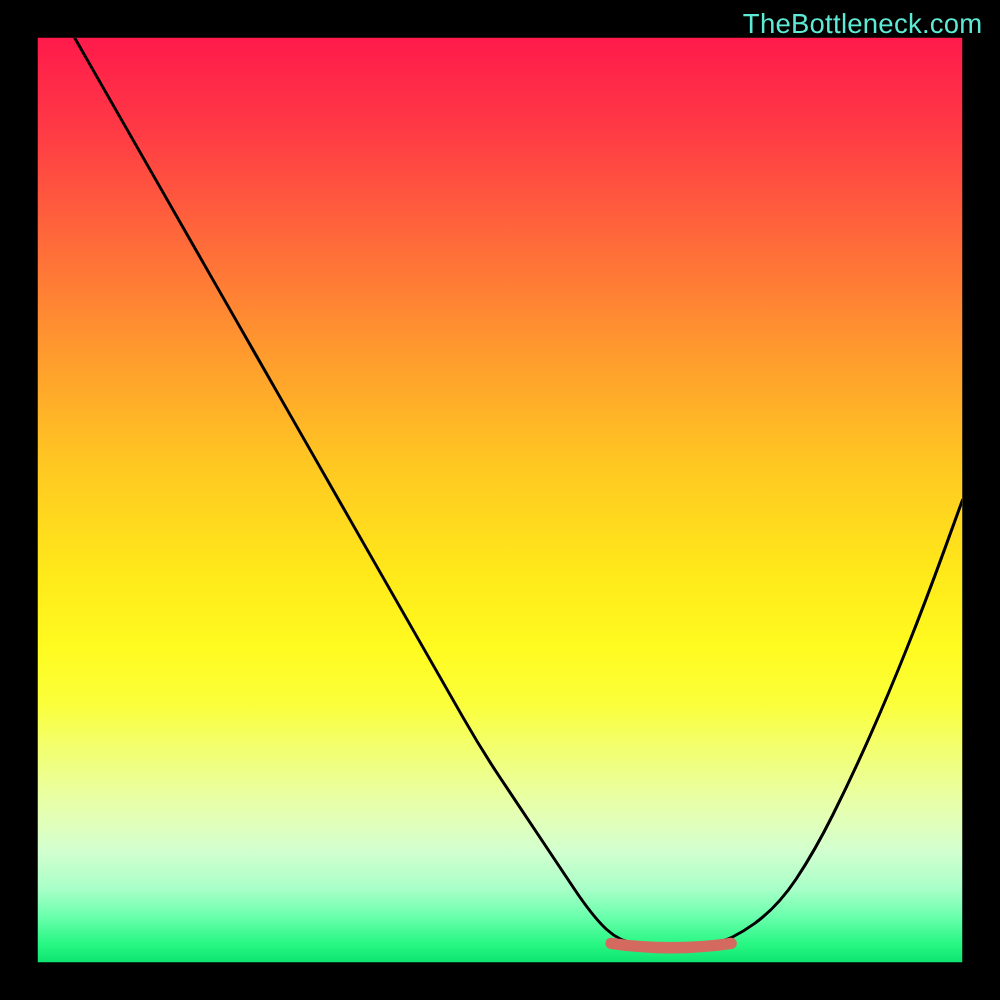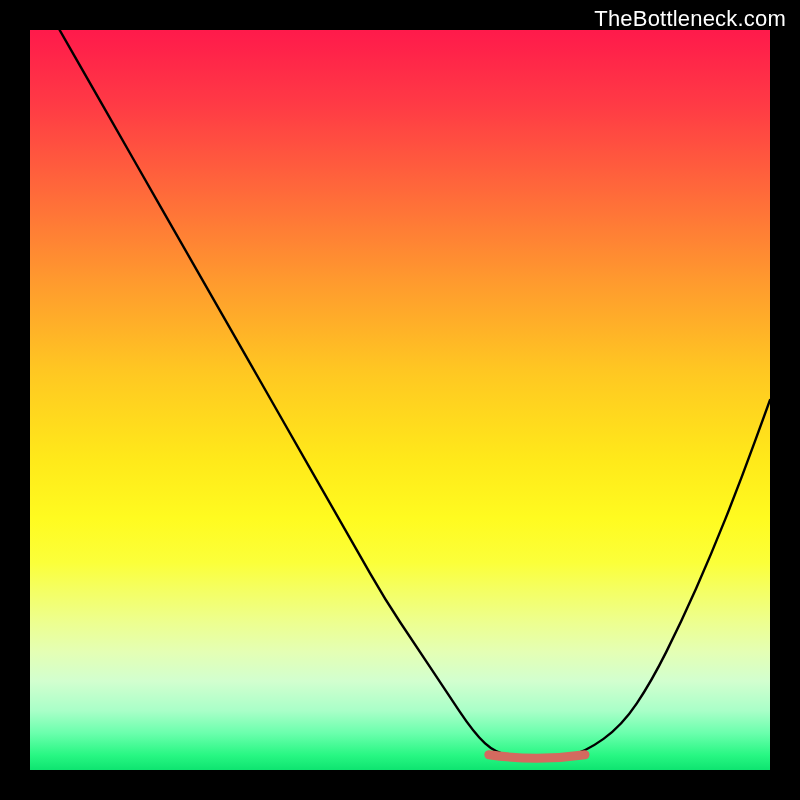--- a/index.html
+++ b/index.html
@@ -9,21 +9,21 @@
     width: 800px;
     height: 800px;
     background: #000;
   }
   .watermark {
     position: absolute;
     top: 6px;
     right: 14px;
     font-family: Arial, Helvetica, sans-serif;
     font-size: 22px;
-    color: #ffffff;
+    color: #5eead4;
     letter-spacing: 0.2px;
     z-index: 10;
   }
   .plot {
     position: absolute;
     left: 30px;
     top: 30px;
     width: 740px;
     height: 740px;
     overflow: hidden;

